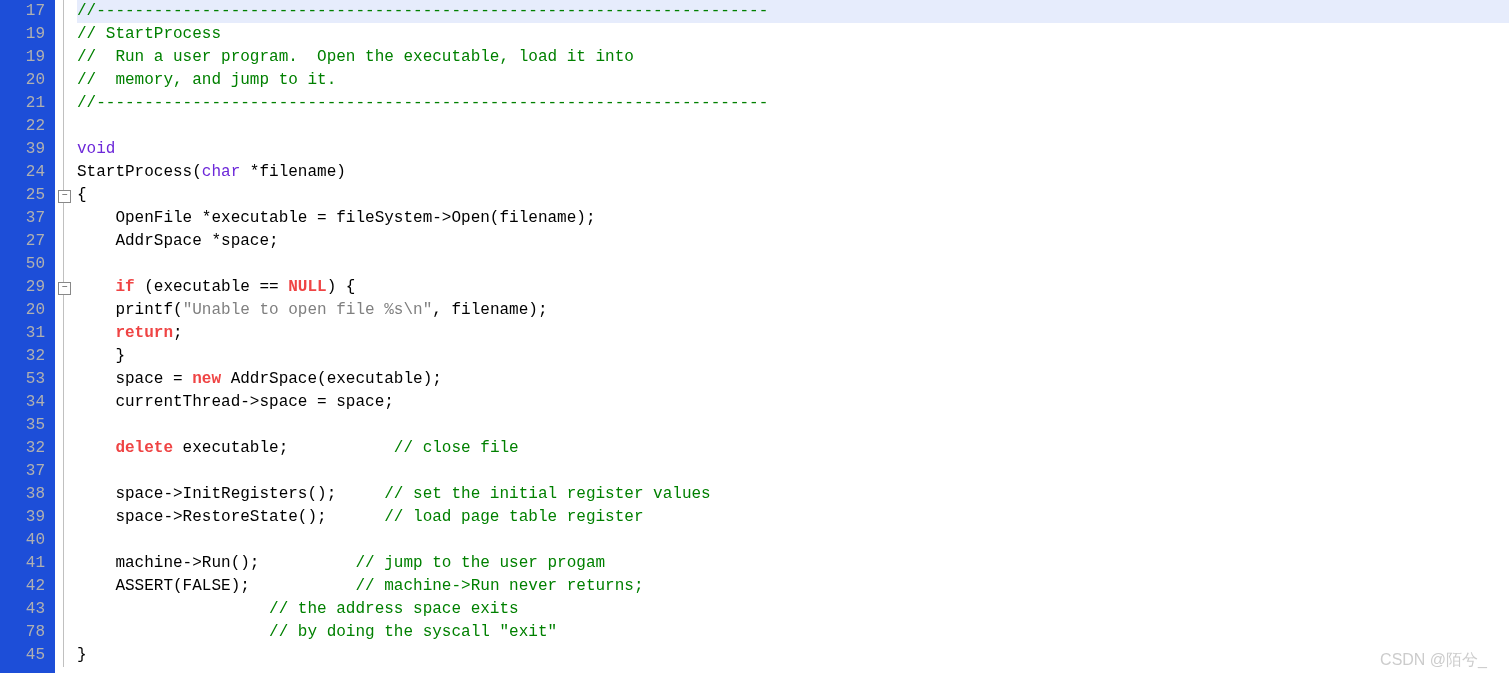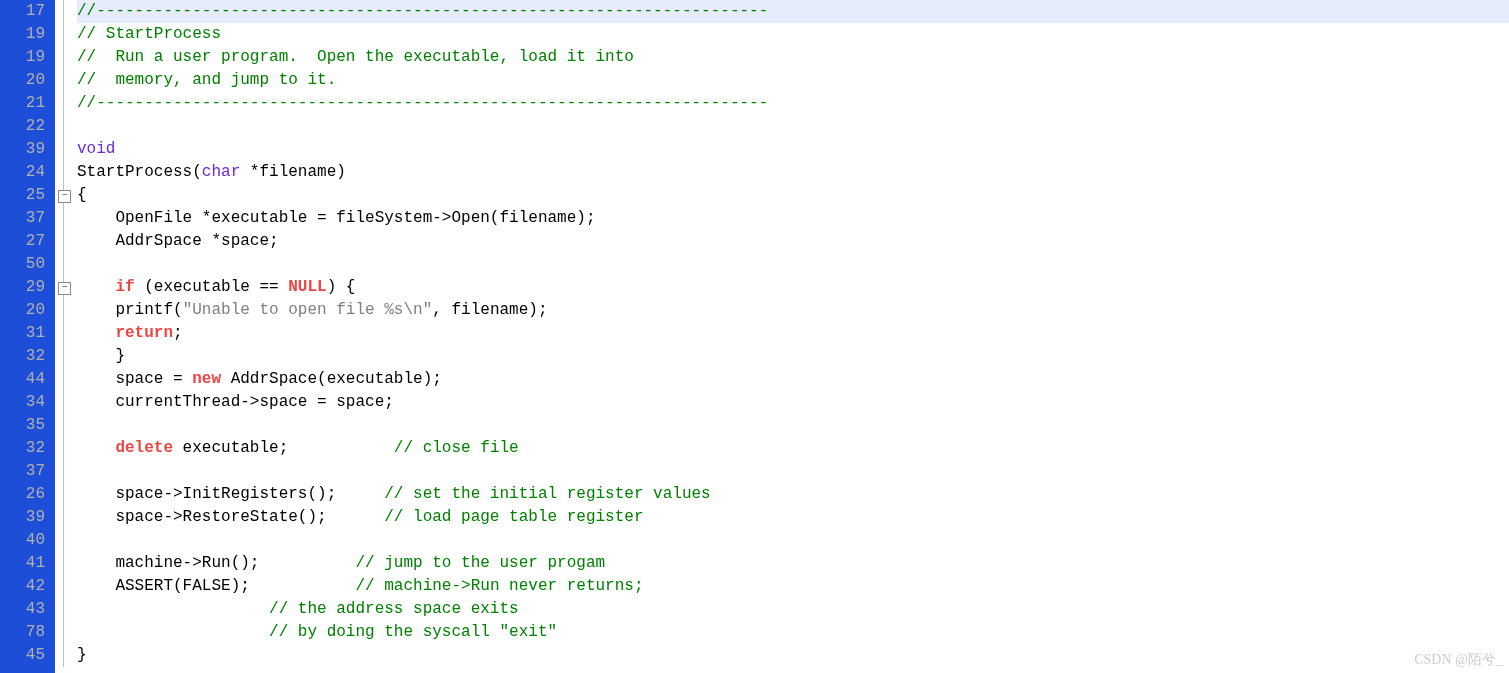--- a/index.html
+++ b/index.html
@@ -8,21 +8,21 @@
   .fold{width:18px;background:#fff;border-left:0;border-right:none;position:relative}
   .fold-line{position:absolute;left:8px;width:1px;background:#c0c0c0}
   .fold-box{position:absolute;left:3px;width:11px;height:11px;border:1px solid #888;background:#fff;font-size:10px;line-height:9px;text-align:center;color:#555;cursor:pointer}
   .code{flex:1;padding-left:4px;white-space:pre;position:relative}
   .code .line{height:23px}
   .hl{background:#e6ecfc}
   .cm{color:#008000}
   .kw{color:#ef4444;font-weight:bold}
   .ty{color:#6d28d9}
   .str{color:#808080}
-  .watermark{position:absolute;right:6px;bottom:2px;color:#ccc;font-family:Liberation Serif, serif;font-size:14px}
+  .watermark{position:absolute;right:22px;bottom:2px;color:#ccc;font-family:Liberation Sans, sans-serif;font-size:16px}
 </style>
 </head>
 <body>
 <div class="editor">
   <div class="gutter">
       <div>17</div>
       <div>19</div>
       <div>19</div>
       <div>20</div>
       <div>21</div>
@@ -30,26 +30,26 @@
       <div>39</div>
       <div>24</div>
       <div>25</div>
       <div>37</div>
       <div>27</div>
       <div>50</div>
       <div>29</div>
       <div>20</div>
       <div>31</div>
       <div>32</div>
-      <div>44</div>
+      <div>53</div>
       <div>34</div>
       <div>35</div>
       <div>32</div>
       <div>37</div>
-      <div>26</div>
+      <div>38</div>
       <div>39</div>
       <div>40</div>
       <div>41</div>
       <div>42</div>
       <div>43</div>
       <div>78</div>
       <div>45</div>
     </div>
   <div class="fold">
     <div class="fold-line" style="top:0;height:667px"></div>

